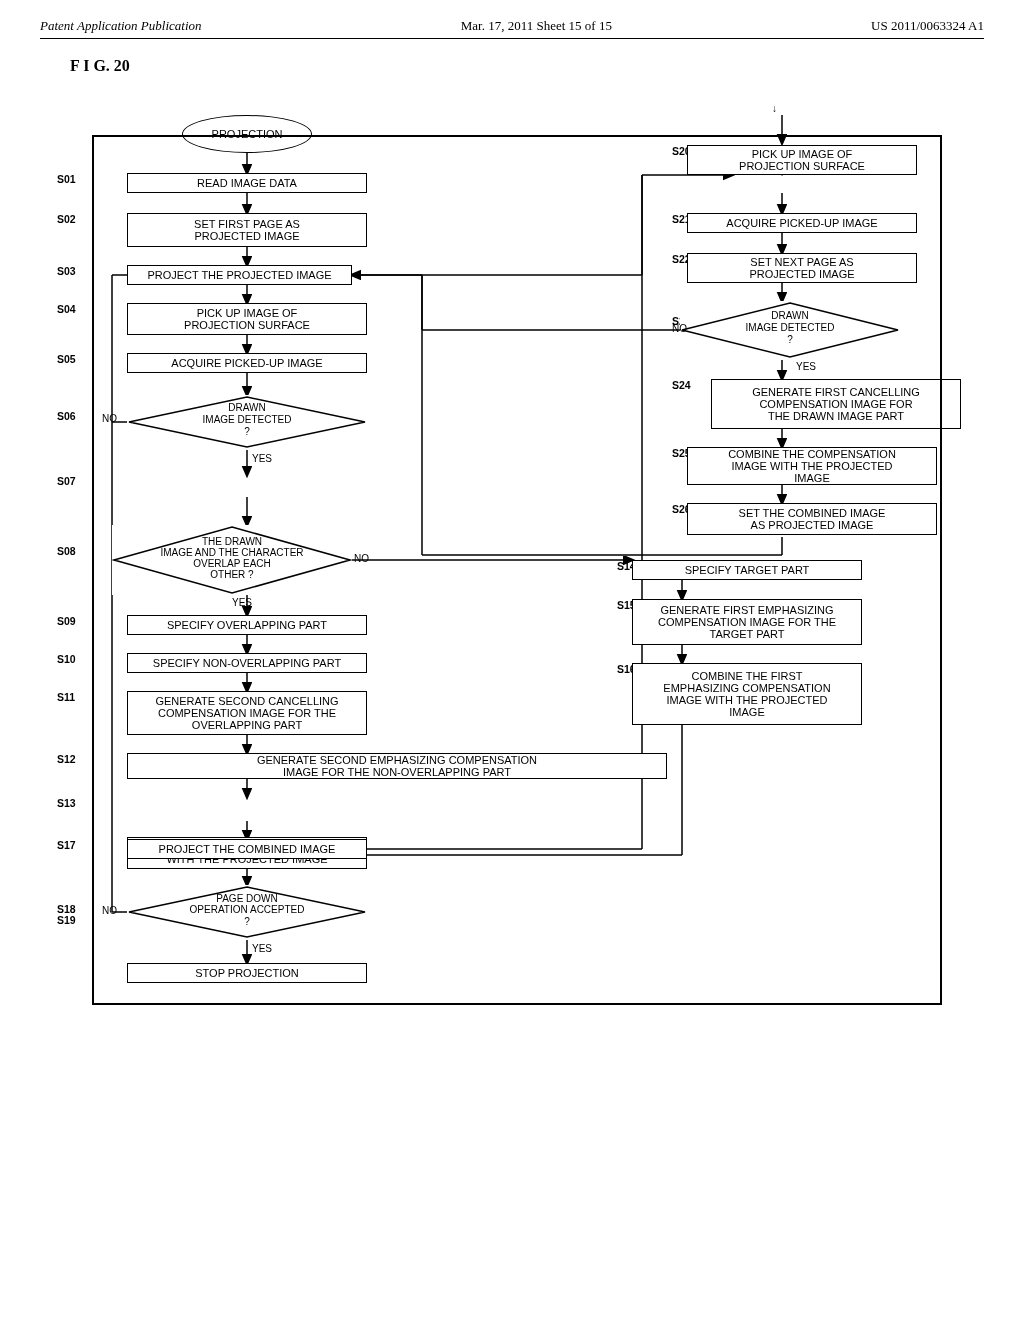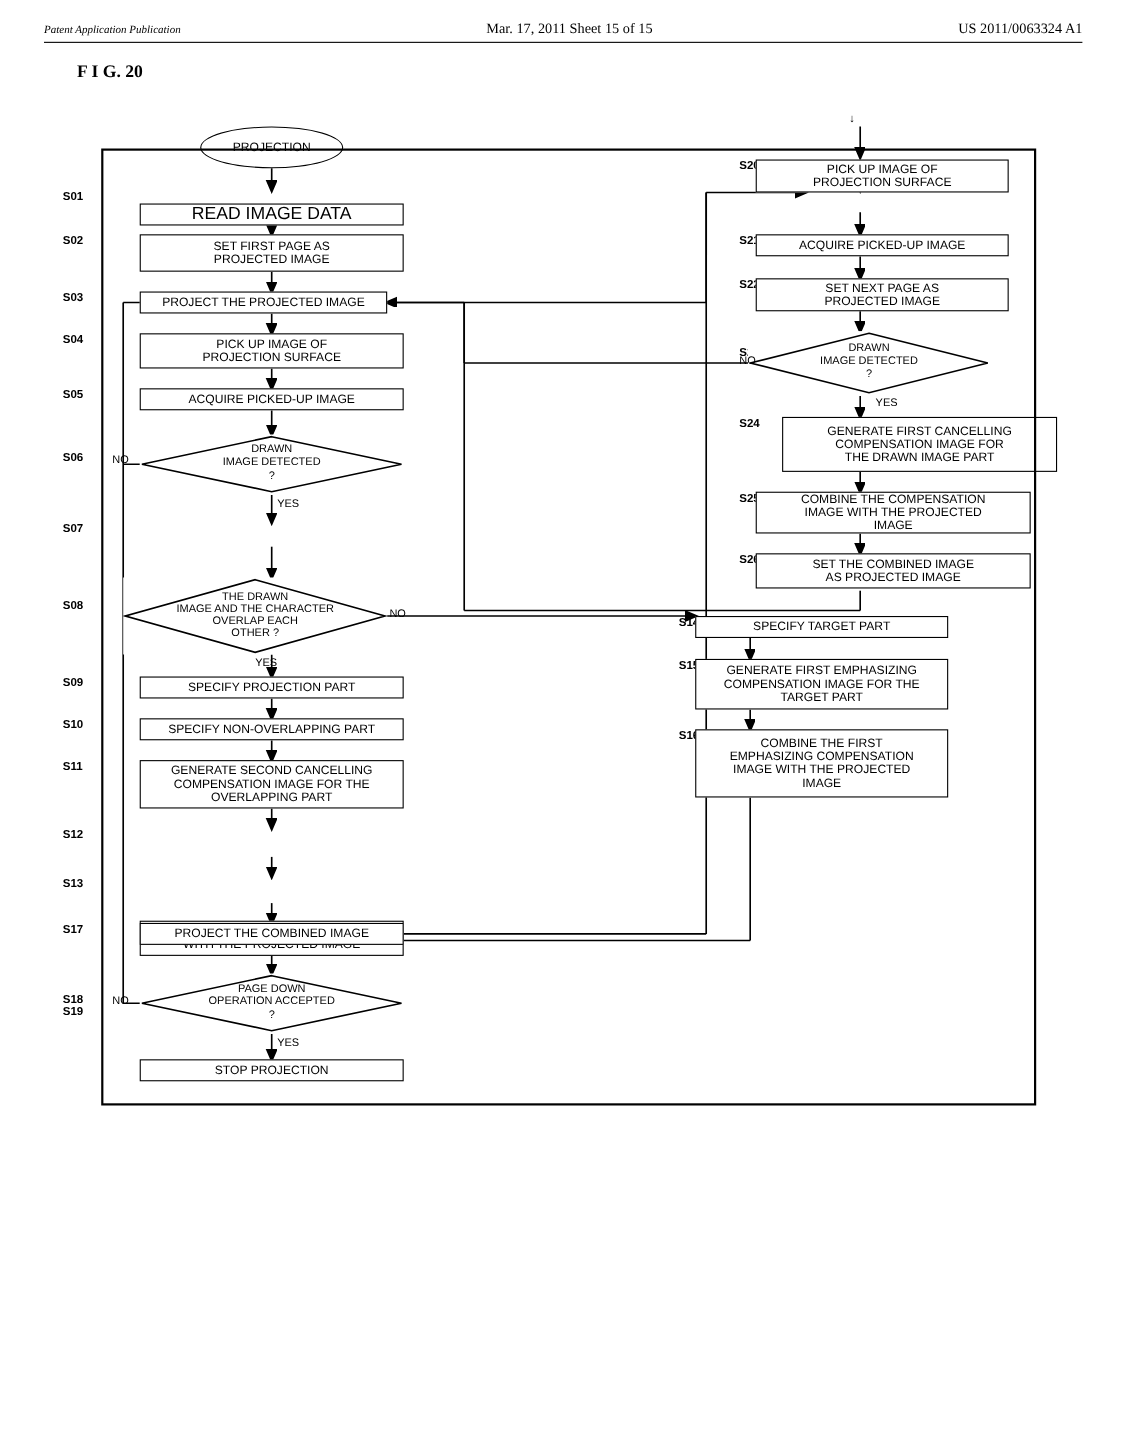--- a/index.html
+++ b/index.html
@@ -18,21 +18,21 @@
       padding: 18px 40px 20px 40px;
     }
     .header {
       display: flex;
       justify-content: space-between;
       align-items: baseline;
       border-bottom: 1px solid #000;
       padding-bottom: 4px;
       margin-bottom: 18px;
     }
-    .header-left { font-size: 10px; font-style: italic; }
+    .header-left { font-size: 13px; font-style: italic; }
     .header-center { font-size: 13px; }
     .header-right { font-size: 13px; }
 
     .fig-title {
       font-size: 16px;
       font-weight: bold;
       margin-bottom: 10px;
       margin-left: 30px;
     }
 
@@ -207,21 +207,21 @@
 
       <line x1="730" y1="30" x2="730" y2="58" marker-end="url(#arrow)"></line>
 
     </svg>
 
     <div class="fc-oval" style="left:130px; top:30px; width:130px; height:38px;">
       <span>PROJECTION</span>
     </div>
 
     <div style="position:absolute; left:5px; top:88px;" class="step-label">S01</div>
-    <div class="fc-box" style="left:75px; top:88px; width:240px; height:20px; font-size:16px;margin-top:12px;">
+    <div class="fc-box" style="left:75px; top:88px; width:240px; height:20px; font-size:11px;">
       <span>READ IMAGE DATA</span>
     </div>
 
     <div style="position:absolute; left:5px; top:128px;" class="step-label">S02</div>
     <div class="fc-box" style="left:75px; top:128px; width:240px; height:34px;">
       <span style="white-space:pre-line; text-align:center;">SET FIRST PAGE AS
 PROJECTED IMAGE</span>
     </div>
 
     <div style="position:absolute; left:5px; top:180px;" class="step-label">S03</div>
@@ -265,36 +265,40 @@
         <text x="120" y="42" text-anchor="middle" font-size="10" font-family="Arial">OVERLAP EACH</text>
         <text x="120" y="53" text-anchor="middle" font-size="10" font-family="Arial">OTHER ?</text>
       </svg>
     </div>
 
     <div class="label" style="left:180px; top:512px; font-size:10px;">YES</div>
     <div class="label" style="left:302px; top:468px; font-size:10px;">NO</div>
 
     <div style="position:absolute; left:5px; top:530px;" class="step-label">S09</div>
     <div class="fc-box" style="left:75px; top:530px; width:240px; height:20px;">
-      <span>SPECIFY PROJECTION PART</span>
+      <span>SPECIFY OVERLAPPING PART</span>
     </div>
 
     <div style="position:absolute; left:5px; top:568px;" class="step-label">S10</div>
     <div class="fc-box" style="left:75px; top:568px; width:240px; height:20px;">
       <span>SPECIFY NON-OVERLAPPING PART</span>
     </div>
 
     <div style="position:absolute; left:5px; top:606px;" class="step-label">S11</div>
     <div class="fc-box" style="left:75px; top:606px; width:240px; height:44px;">
       <span style="white-space:pre-line; text-align:center;">GENERATE SECOND CANCELLING
 COMPENSATION IMAGE FOR THE
 OVERLAPPING PART</span>
     </div>
 
     <div style="position:absolute; left:5px; top:668px;" class="step-label">S12</div>
+    <div class="fc-box" style="left:75px; top:668px; width:540px; height:26px;">
+      <span style="white-space:pre-line; text-align:center;">GENERATE SECOND EMPHASIZING COMPENSATION
+IMAGE FOR THE NON-OVERLAPPING PART</span>
+    </div>
 
     <div style="position:absolute; left:5px; top:712px;" class="step-label">S13</div>
     <div class="fc-box" style="left:75px; top:752px; width:240px; height:32px;">
       <span style="white-space:pre-line; text-align:center;">COMBINE THE COMPENSATION IMAGES
 WITH THE PROJECTED IMAGE</span>
     </div>
 
     <div style="position:absolute; left:565px; top:475px;" class="step-label">S14</div>
     <div class="fc-box" style="left:580px; top:475px; width:230px; height:20px;">
       <span>SPECIFY TARGET PART</span>

